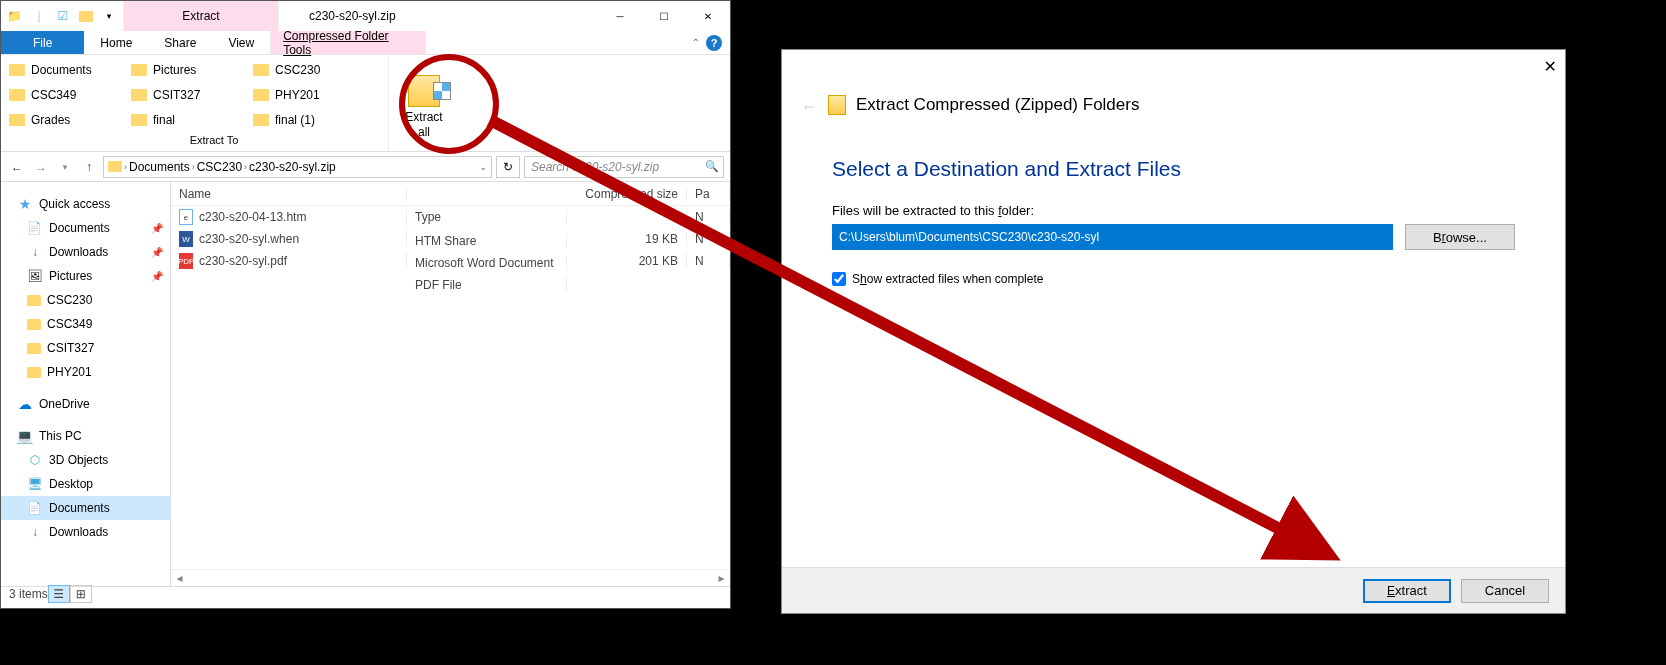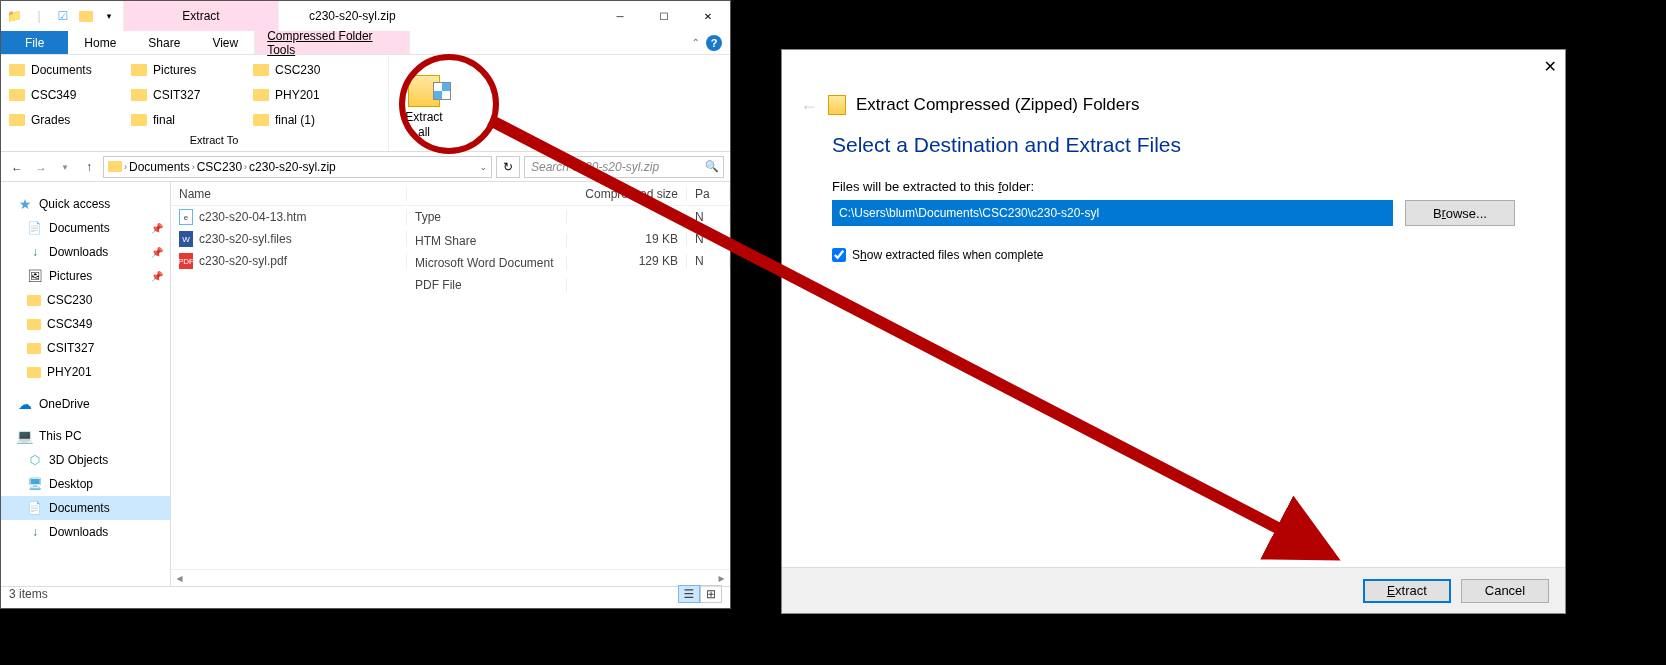--- a/index.html
+++ b/index.html
@@ -9,21 +9,21 @@
 .explorer { position: absolute; left: 0; top: 0; width: 731px; height: 609px; background: #fff; border: 1px solid #555; }
 .titlebar { height: 30px; display: flex; align-items: center; background: #fff; }
 .titlebar-icons { display: flex; align-items: center; padding: 0 6px; gap: 8px; }
 .tb-icon { width: 16px; height: 16px; display: flex; align-items: center; justify-content: center; }
 .titlebar-tab { background: #FEDCEB; height: 30px; padding: 0 22px; display: flex; align-items: center; justify-content: center; border-left: 1px solid #eee; border-right: 1px solid #eee; flex: 0 0 156px; }
 .titlebar-filename { padding-left: 30px; }
 .titlebar-spacer { flex: 1; }
 .win-btn { width: 44px; height: 30px; display: flex; align-items: center; justify-content: center; font-size: 10px; }
 
 .menubar { height: 24px; display: flex; background: #fff; border-bottom: 1px solid #e5e5e5; }
-.menu-file { background: #1979CA; color: #fff; padding: 4px 24px; display: flex; align-items: center; }
+.menu-file { background: #1979CA; color: #fff; padding: 4px 32px; display: flex; align-items: center; }
 .menu-item { padding: 4px 16px; display: flex; align-items: center; }
 .menu-tools { background: #FEDCEB; padding: 4px 12px; border-left: 1px solid #eee; border-right: 1px solid #eee; flex: 0 0 156px; justify-content: center; text-decoration: underline; }
 .menu-help { margin-left: auto; display: flex; align-items: center; padding-right: 8px; gap: 6px; }
 .help-circle { width: 16px; height: 16px; border-radius: 50%; background: #1979CA; color: #fff; display: flex; align-items: center; justify-content: center; font-size: 11px; font-weight: bold; }
 
 .ribbon { height: 97px; background: #fff; display: flex; border-bottom: 1px solid #ddd; }
 .ribbon-section { border-right: 1px solid #eee; display: flex; flex-direction: column; }
 .ribbon-grid { display: grid; grid-template-columns: repeat(3, 122px); grid-template-rows: repeat(3, 25px); padding: 2px 4px 0 4px; }
 .ribbon-dest { display: flex; align-items: center; gap: 6px; padding: 2px 4px; }
 .ribbon-dest .folder-ico { width: 16px; height: 12px; background: #FFD86F; border-radius: 1px; position: relative; }
@@ -68,34 +68,34 @@
 .file-rows { flex: 1; overflow: auto; }
 .file-row { display: flex; align-items: center; height: 22px; }
 .file-row .col-name { display: flex; align-items: center; gap: 6px; }
 .file-ico { width: 14px; height: 16px; border: 1px solid #aaa; background: #fff; font-size: 8px; display: flex; align-items: center; justify-content: center; }
 .file-ico.word { background: #2B579A; color: #fff; border-color: #2B579A; }
 .file-ico.pdf { background: #E53935; color: #fff; border-color: #E53935; }
 .file-ico.htm { border-color: #6bb5ee; }
 .scrollbar-h { height: 17px; border-top: 1px solid #eee; display: flex; align-items: center; }
 .sb-btn { width: 17px; height: 17px; display: flex; align-items: center; justify-content: center; color: #888; }
 
-.statusbar { height: 14px; border-top: 1px solid #ddd; display: flex; align-items: center; padding: 0 8px; font-size: 11px; color: #444; justify-content: space-between; }
+.statusbar { height: 14px; border-top: 1px solid #ddd; display: flex; align-items: center; padding: 0 8px; font-size: 11px; color: #444; justify-content: flex-start; }
 .statusbar .viewbtns { display: flex; gap: 0; }
 .statusbar .vb { width: 22px; height: 18px; border: 1px solid #ccc; display: flex; align-items: center; justify-content: center; }
 .statusbar .vb.active { background: #CCE8FF; border-color: #78B7EC; }
 
 
 .dialog { position: absolute; right: 100px; top: 49px; width: 785px; height: 565px; background: #fff; border: 1px solid #888; display: flex; flex-direction: column; }
 .dlg-titlebar { height: 32px; display: flex; align-items: center; padding-right: 8px; }
 .dlg-close { margin-left: auto; font-size: 16px; }
 .dlg-header { display: flex; align-items: center; gap: 10px; padding: 12px 18px 18px 18px; }
 .dlg-back { color: #ccc; font-size: 18px; }
 .dlg-header-icon { width: 18px; height: 20px; background: linear-gradient(#FFE8A0,#FFCC4D); border: 1px solid #D4A500; }
 .dlg-title { font-size: 17px; }
-.dlg-body { padding: 0 50px; flex: 1; }
+.dlg-body { padding: 0 50px; flex: 1; margin-top: 24px; }
 .dlg-heading { color: #003399; font-size: 21px; font-weight: 400; margin-bottom: 22px; }
 .dlg-label { font-size: 13px; margin-bottom: 6px; }
 .path-row { display: flex; gap: 12px; align-items: center; margin-bottom: 22px; }
 .path-input { flex: 1; height: 26px; border: 1px solid #0078D4; padding: 0 6px; color: #fff; background: #0078D4; display: flex; align-items: center; font-size: 13px; }
 .path-input span { background: #0078D4; }
 .browse-btn { width: 110px; height: 26px; background: #E1E1E1; border: 1px solid #ADADAD; display: flex; align-items: center; justify-content: center; font-size: 13px; }
 .checkbox-row { display: flex; align-items: center; gap: 6px; }
 .checkbox-row input { width: 14px; height: 14px; }
 .dlg-footer { height: 46px; background: #F0F0F0; border-top: 1px solid #ddd; display: flex; align-items: center; justify-content: flex-end; gap: 10px; padding: 0 16px; }
 .dlg-btn { width: 88px; height: 24px; background: #E1E1E1; border: 1px solid #ADADAD; display: flex; align-items: center; justify-content: center; font-size: 13px; }
@@ -287,33 +287,33 @@
               <span class="file-ico htm">e</span>
               <span>c230-s20-04-13.htm</span>
             </div>
           <div class="col col-type">HTM Share</div>
           <div class="col col-size">1</div>
           <div class="col col-date">N</div>
         </div>
         <div class="file-row">
           <div class="col col-name">
               <span class="file-ico word">W</span>
-              <span>c230-s20-syl.files</span>
+              <span>c230-s20-syl.when</span>
             </div>
           <div class="col col-type">Microsoft Word Document</div>
           <div class="col col-size">19 KB</div>
           <div class="col col-date">N</div>
         </div>
         <div class="file-row">
           <div class="col col-name">
               <span class="file-ico pdf">PDF</span>
               <span>c230-s20-syl.pdf</span>
             </div>
           <div class="col col-type">PDF File</div>
-          <div class="col col-size">129 KB</div>
+          <div class="col col-size">201 KB</div>
           <div class="col col-date">N</div>
         </div>
       </div>
       <div class="scrollbar-h">
         <div class="sb-btn">◂</div>
         <div style="flex:1"></div>
         <div class="sb-btn">▸</div>
       </div>
     </div>
   </div>

